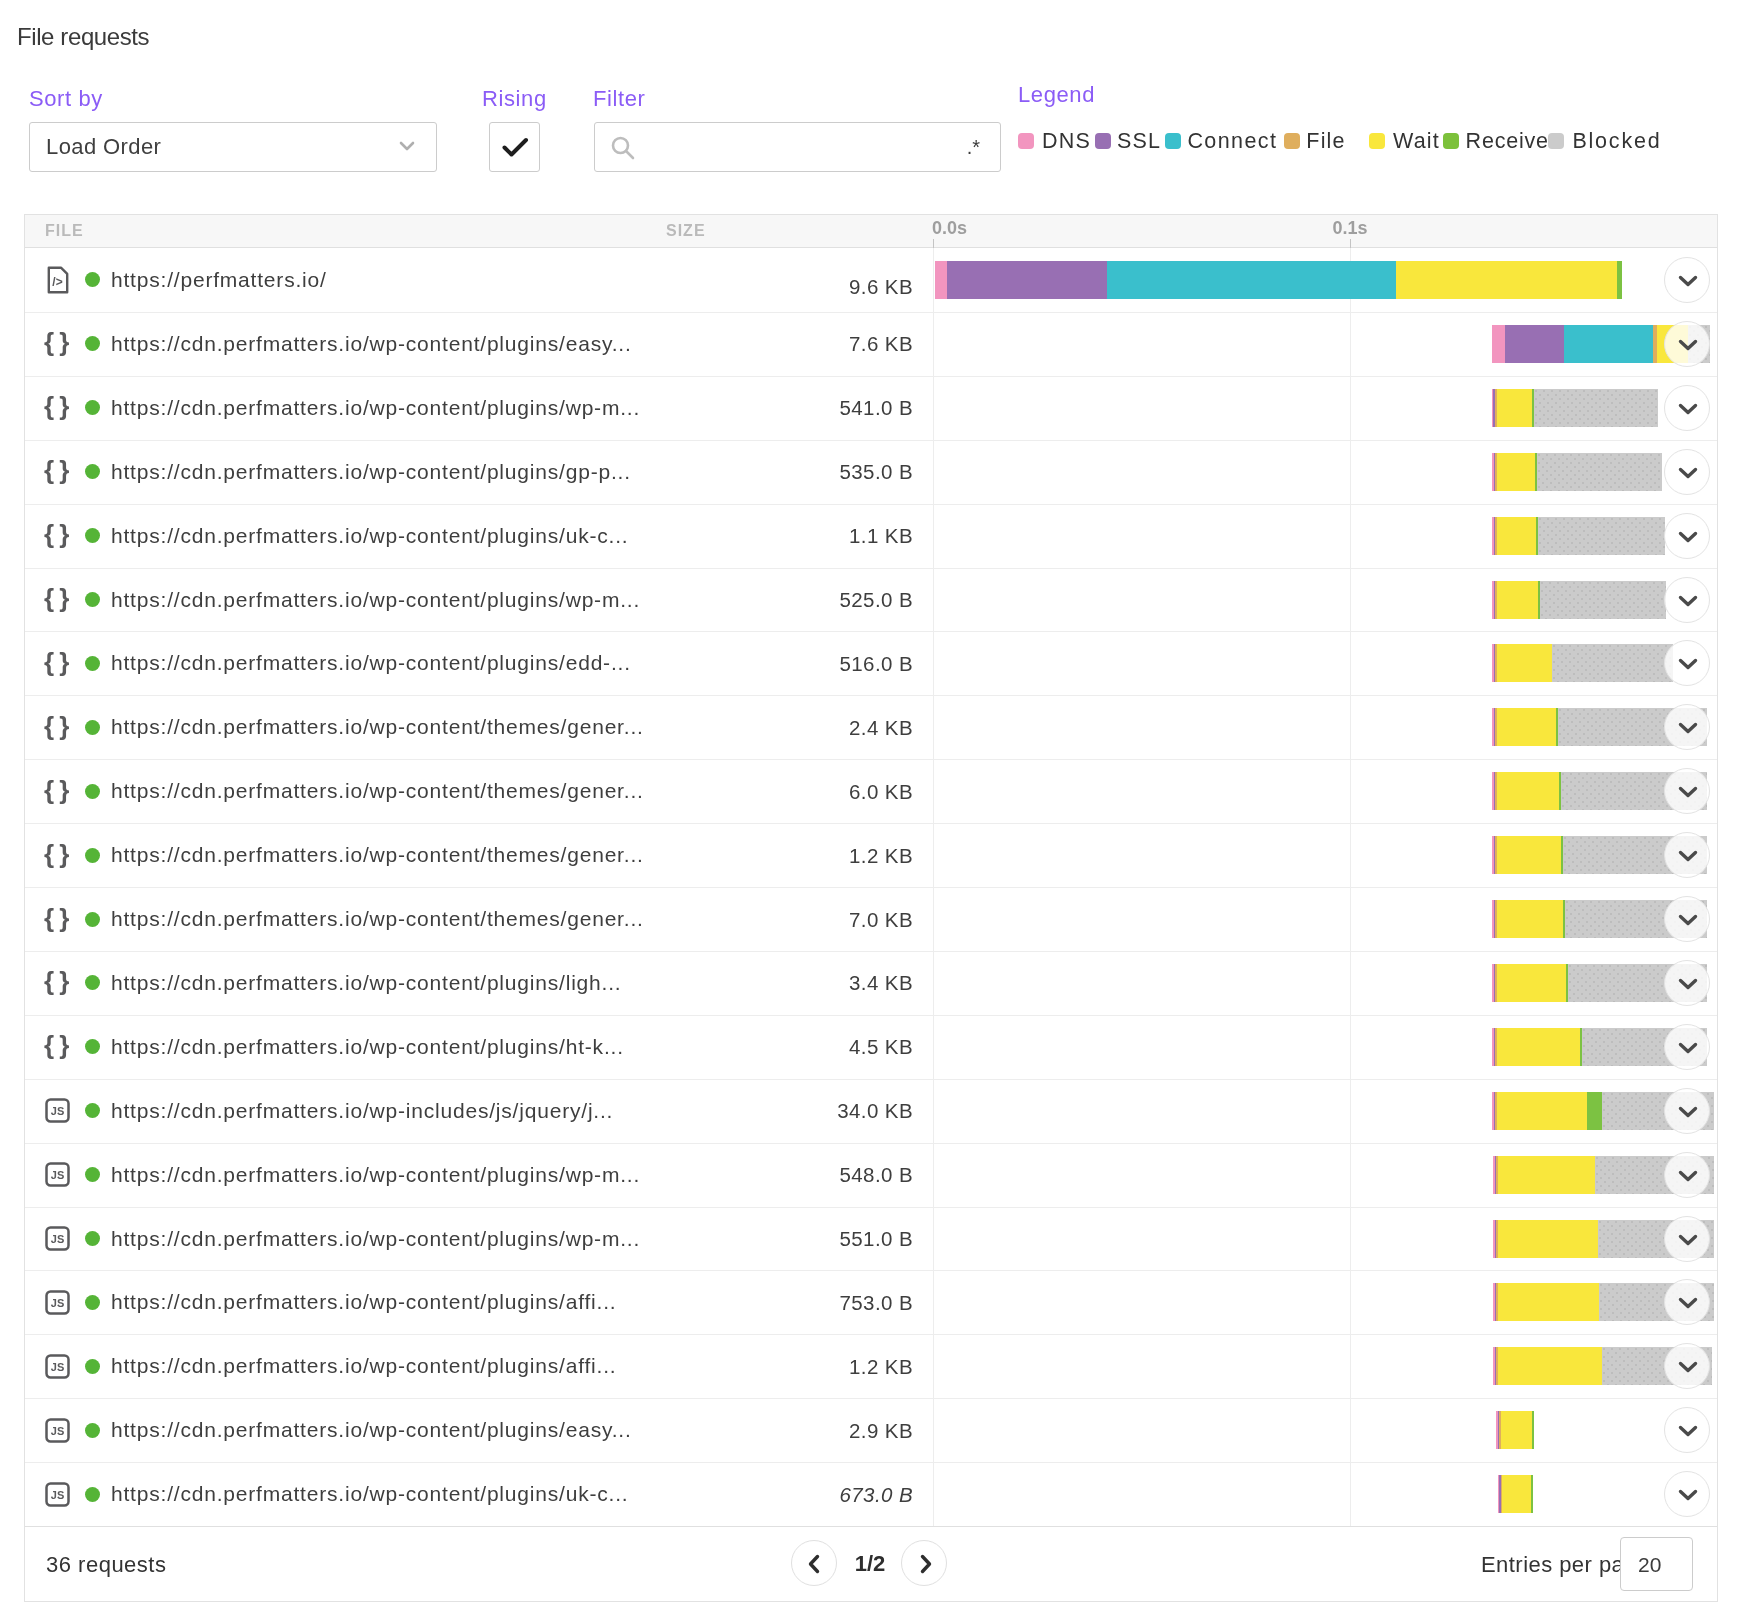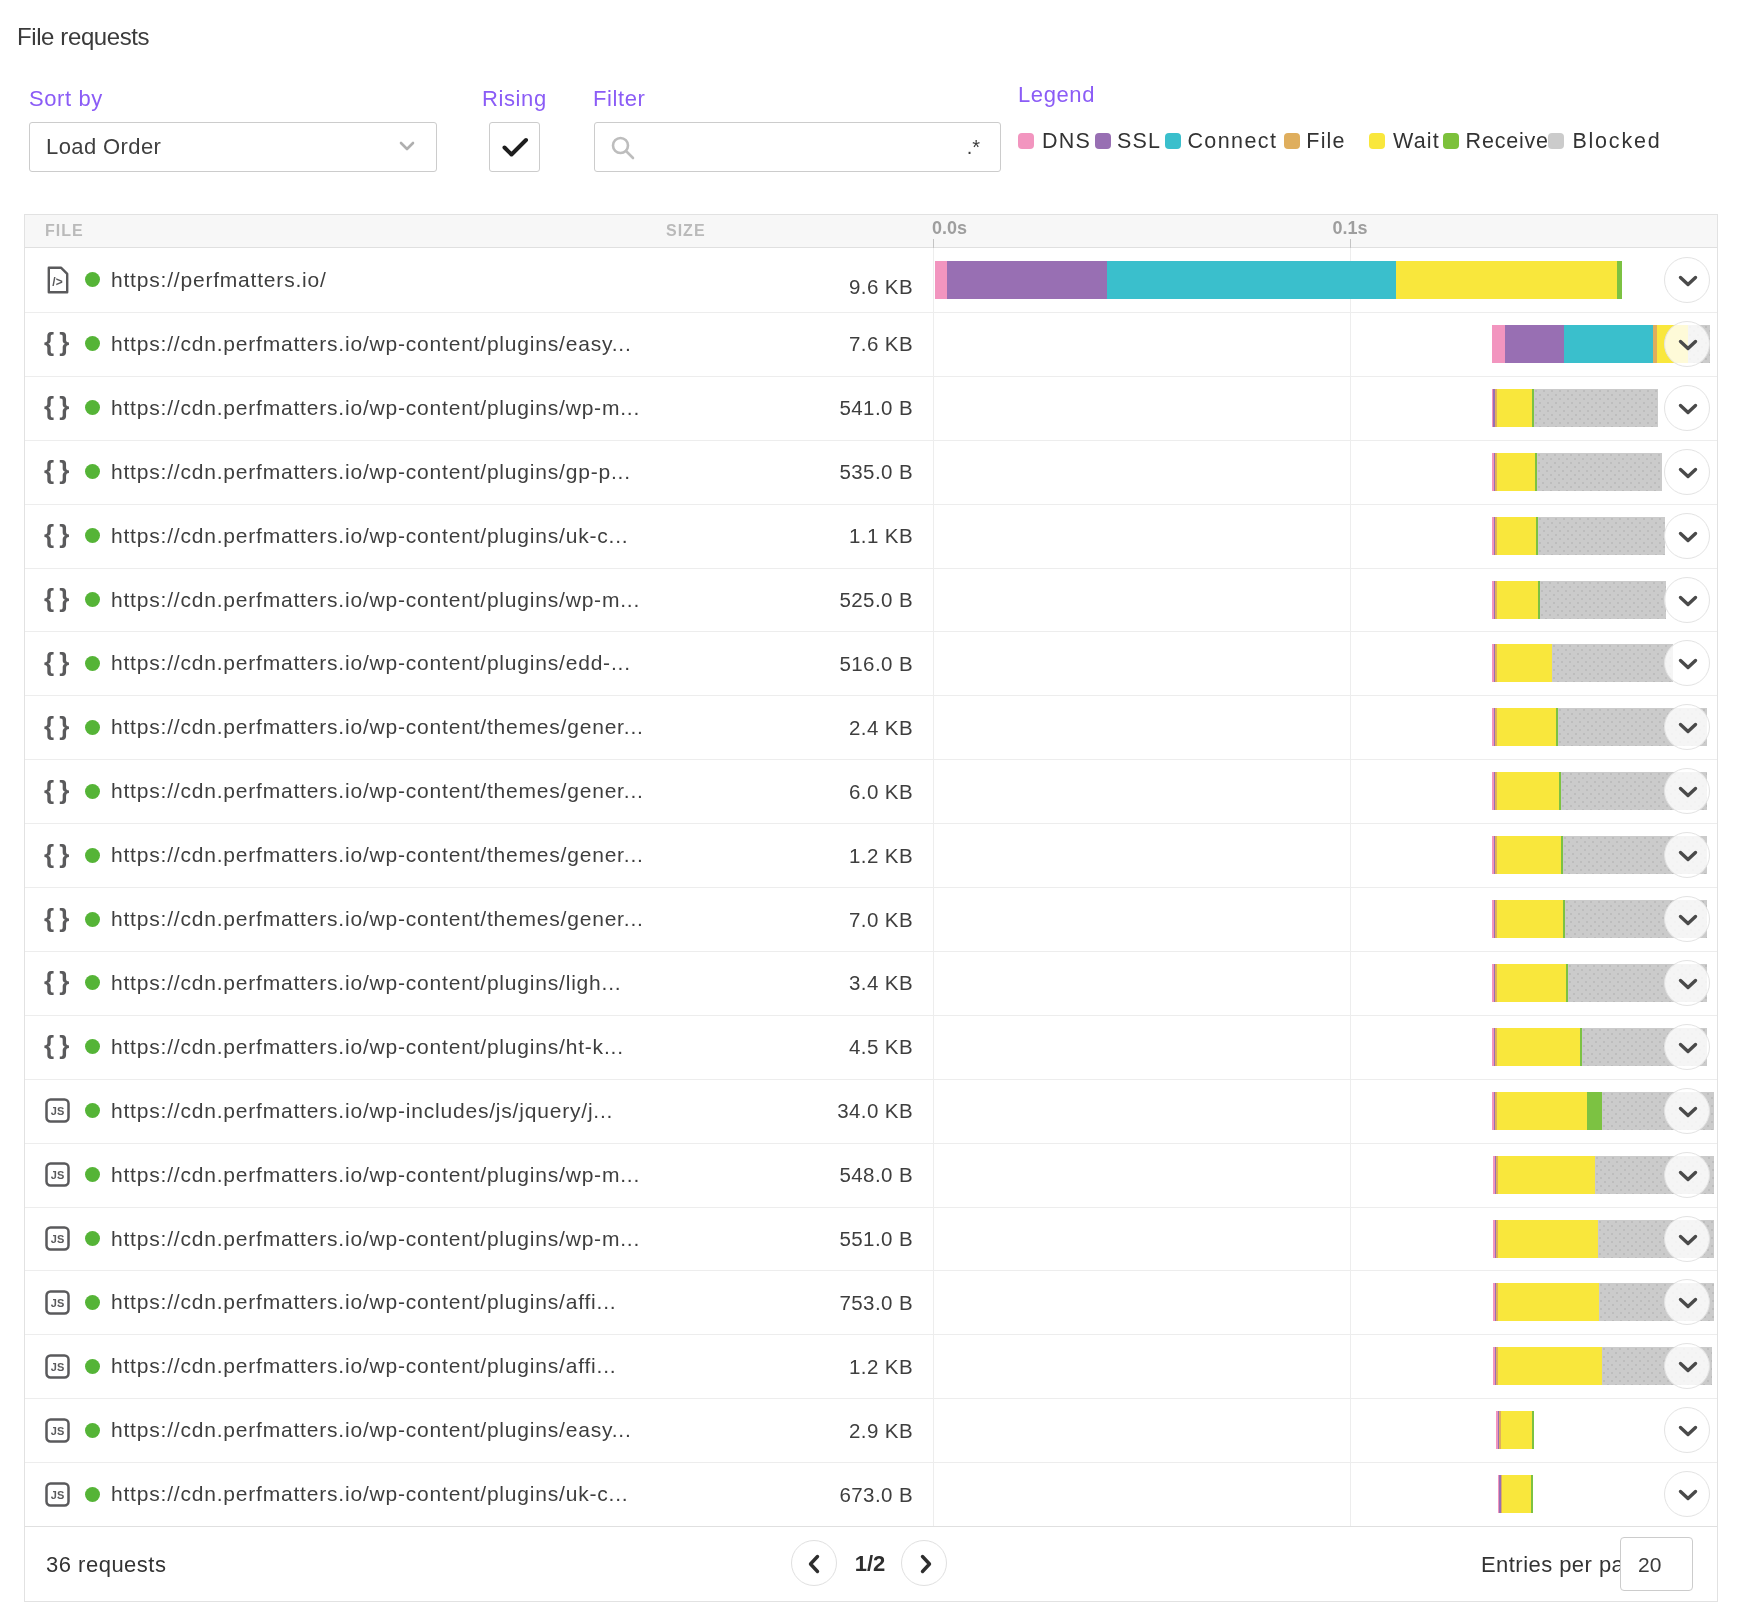--- a/index.html
+++ b/index.html
@@ -384,21 +384,21 @@
       <polyline points="2.5,2.5 10,9.5 17.5,2.5" fill="none" stroke="#4A4A4A" stroke-width="3.4" stroke-linecap="round" stroke-linejoin="round"></polyline>
     </svg>
   </div>
 <div class="rowline" style="top:1462.1px;"></div>
 <svg class="jic" width="25" height="25" viewBox="0 0 25 25" style="left:45px;top:1481.5px;">
     <rect x="1.5" y="1.5" width="22" height="22" rx="4" fill="none" stroke="#5A5A5C" stroke-width="2.5"></rect>
     <text x="12.5" y="17" font-size="11" font-weight="bold" fill="#5A5A5C" text-anchor="middle" font-family="Liberation Sans,sans-serif">JS</text>
   </svg>
 <span class="dot" style="top:1486.5px;"></span>
 <span class="url" style="top:1482.0px;">https://cdn.perfmatters.io/wp-content/plugins/uk-c...</span>
-<span class="siz" style="left:713px;top:1482.5px;">673.0 B</span>
+<span class="siz" style="left:713px;top:1482.5px;font-style:italic;">673.0 B</span>
 <div class="seg" style="left:1497.5px;top:1475.0px;width:1.5px;background-color:#F295BF;"></div>
 <div class="seg" style="left:1499.0px;top:1475.0px;width:1.5px;background-color:#986FB3;"></div>
 <div class="seg" style="left:1500.5px;top:1475.0px;width:1.5px;background-color:#DFAE5D;"></div>
 <div class="seg" style="left:1502.0px;top:1475.0px;width:29.0px;background-color:#F9E73C;"></div>
 <div class="seg" style="left:1531.0px;top:1475.0px;width:2.0px;background-color:#7CC242;"></div>
 <div class="chev" style="left:1664px;top:1471.0px;">
     <svg width="20" height="12" viewBox="0 0 20 12">
       <polyline points="2.5,2.5 10,9.5 17.5,2.5" fill="none" stroke="#4A4A4A" stroke-width="3.4" stroke-linecap="round" stroke-linejoin="round"></polyline>
     </svg>
   </div>

